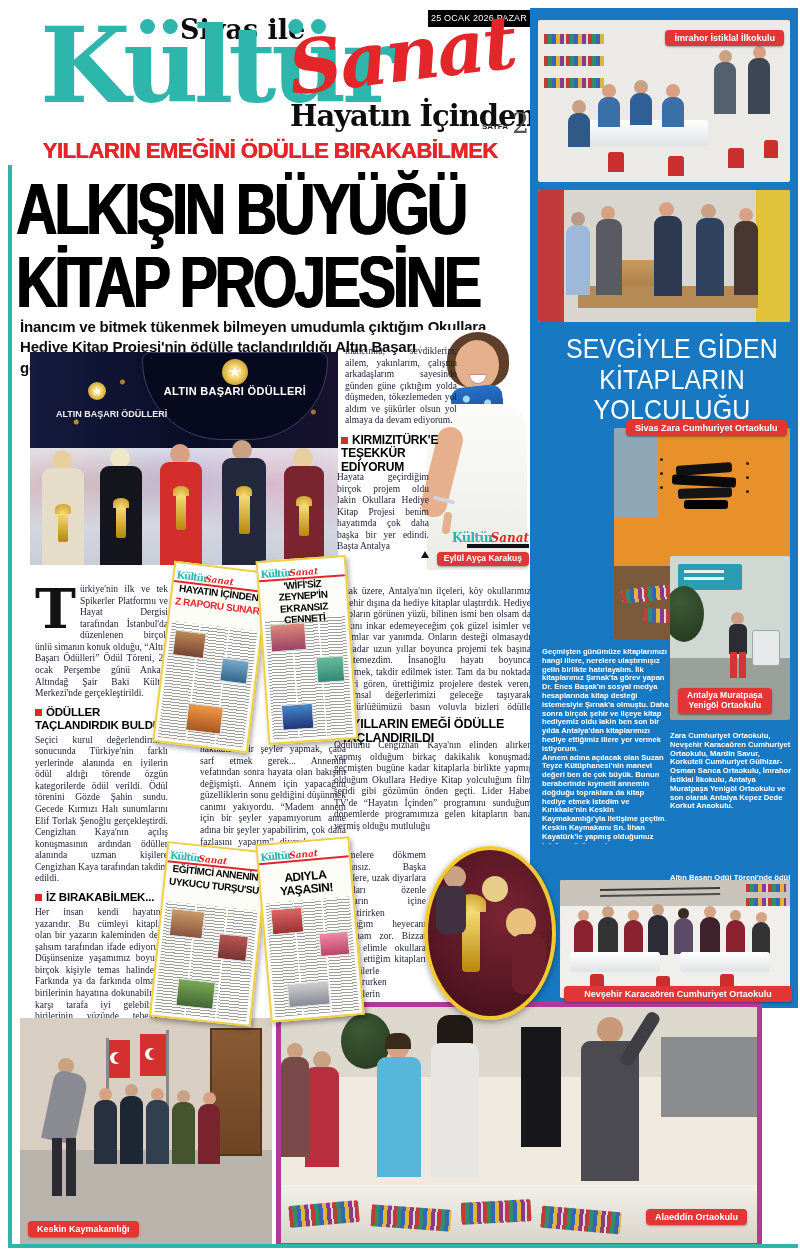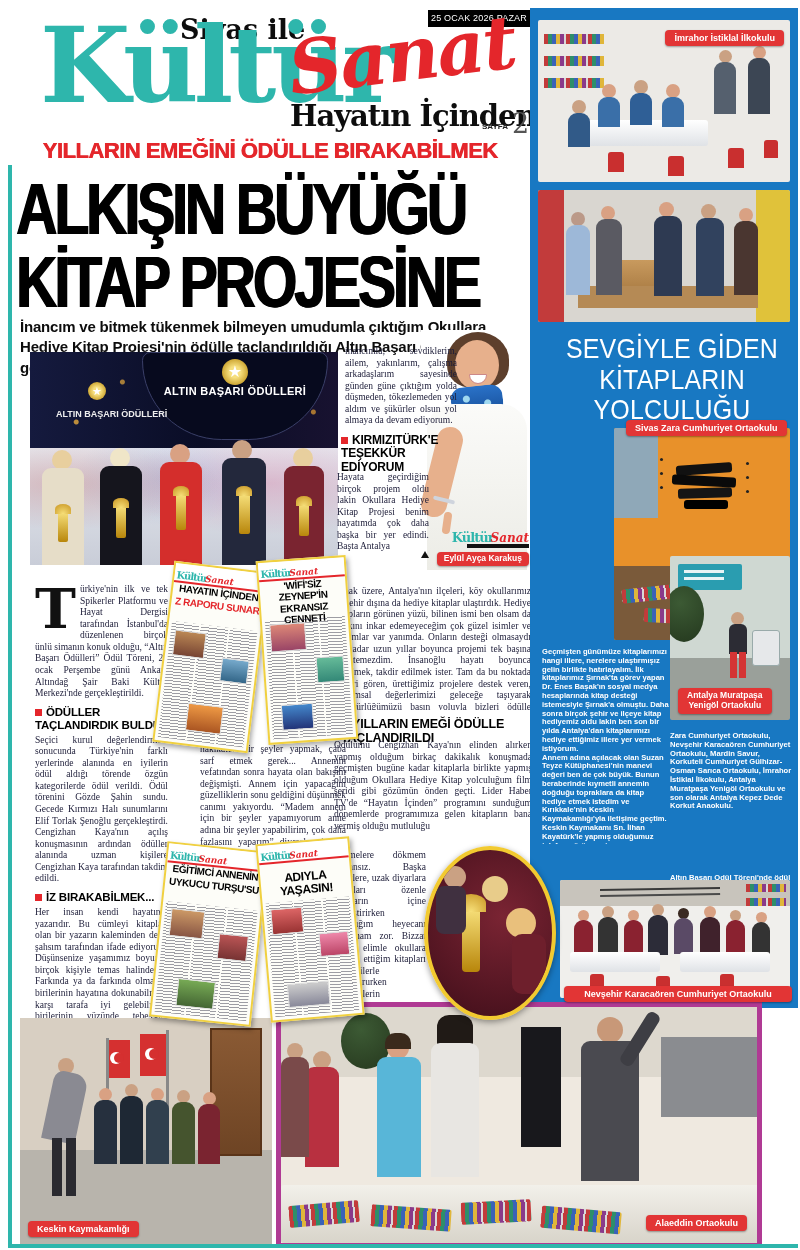--- a/index.html
+++ b/index.html
@@ -499,18 +499,18 @@
         <div class="bd" style="top:24px;width:58px;height:140px;background:#4a4a50;"></div>
         <div class="abs" style="left:52px;top:-8px;width:14px;height:60px;background:#3e3e44;border-radius:6px;transform:rotate(32deg);"></div>
       </div>
     <div class="abs" style="left:240px;top:20px;width:40px;height:120px;background:#18181c;"></div>
     <div class="abs" style="left:380px;top:30px;width:96px;height:80px;background:#8a8c90;"></div>
     <div class="tablew" style="left:0;bottom:0;width:478px;height:58px;background:linear-gradient(#f2f0ea,#d8d4ca);"></div>
     <div class="abs shelfbooks" style="left:8px;bottom:18px;width:70px;height:22px;transform:rotate(-5deg);border-radius:2px;"></div>
     <div class="abs shelfbooks" style="left:90px;bottom:14px;width:80px;height:22px;transform:rotate(4deg);border-radius:2px;"></div>
     <div class="abs shelfbooks" style="left:180px;bottom:20px;width:70px;height:22px;transform:rotate(-3deg);border-radius:2px;"></div>
     <div class="abs shelfbooks" style="left:260px;bottom:12px;width:80px;height:22px;transform:rotate(5deg);border-radius:2px;"></div>
-    <div class="badge" style="right:10px;bottom:12px;">Alaeddin Ortaokulu</div>
+    <div class="badge" style="right:10px;bottom:18px;">Alaeddin Ortaokulu</div>
   </div>
 
   <div class="edge-left"></div>
   <div class="edge-bottom"></div>
 </div>
 
 </body></html>

